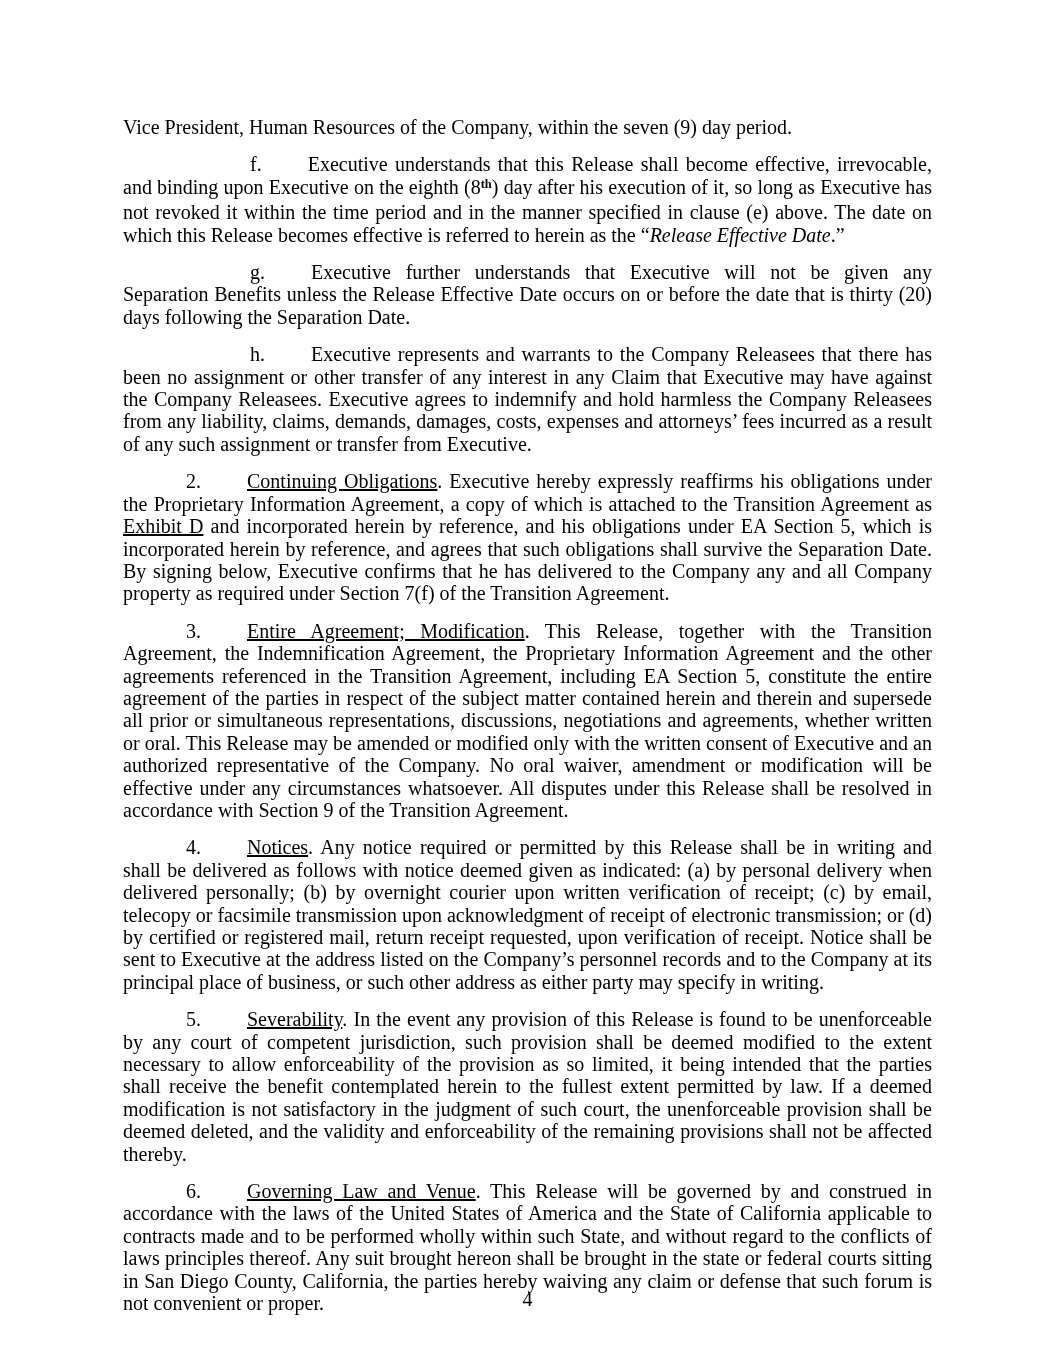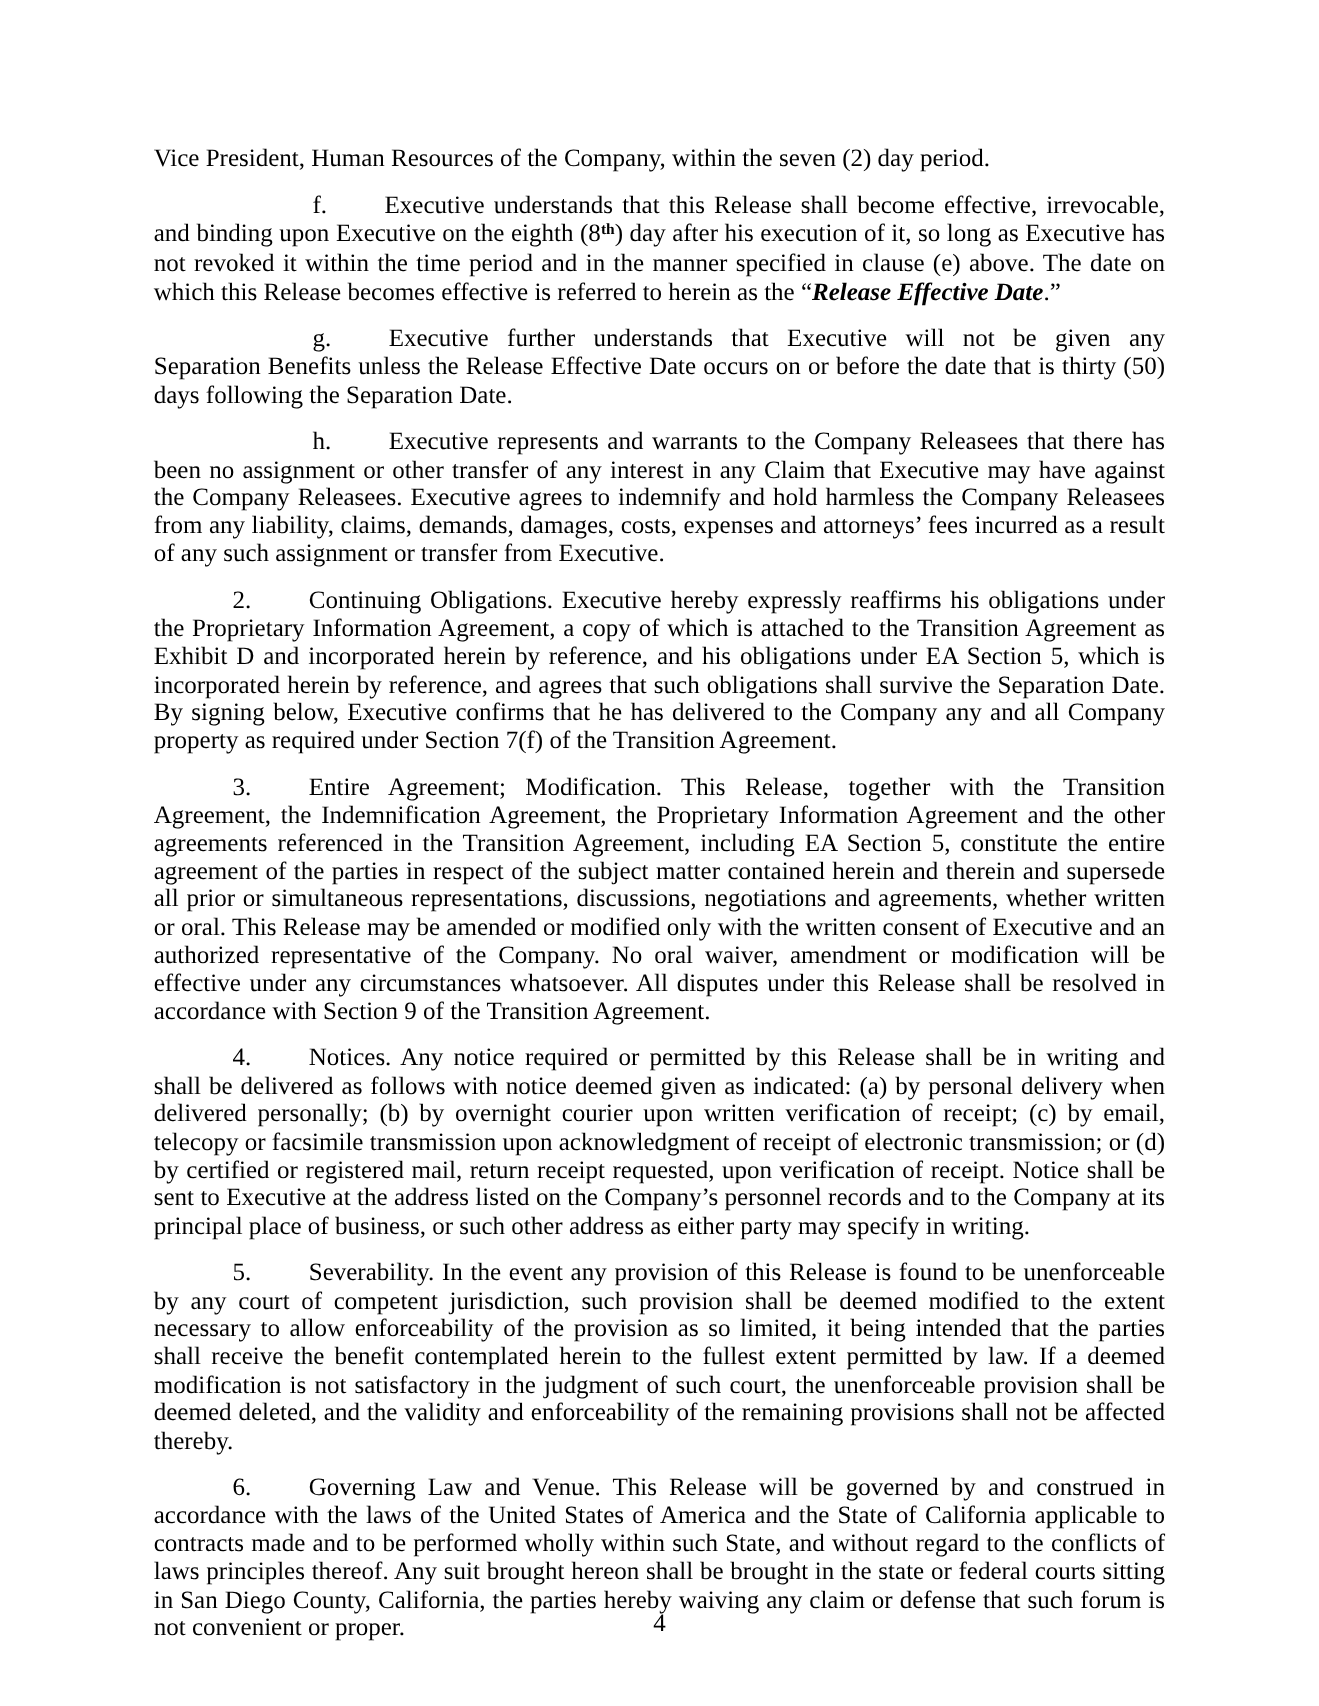--- a/index.html
+++ b/index.html
@@ -29,22 +29,22 @@
   }
   .para + .para {
     margin-top: 15px;
   }
   .indent-1 { text-indent: 63px; }
   .indent-2 { text-indent: 127px; }
   .tab-gap {
     display: inline-block;
     width: 46px;
   }
-  .u  { }
-  .bi { font-weight: bold; font-style: italic; }
+  .u  { text-decoration: underline; }
+  .bi { font-weight: normal; font-style: italic; }
   .sup {
     font-size: 62%;
     vertical-align: baseline;
     position: relative;
     top: -0.45em;
     font-weight: bold;
   }
   .footer {
     position: absolute;
     left: 0;
@@ -53,23 +53,23 @@
     text-align: center;
     font-family: "Liberation Serif", "DejaVu Serif", serif;
     font-size: 20px;
   }
 </style>
 </head>
 <body>
 
 <div class="page">
   <div class="doc-body">
-      <p class="para"><span>Vice President, Human Resources of the Company, within the seven (2) day period.</span></p>
+      <p class="para"><span>Vice President, Human Resources of the Company, within the seven (9) day period.</span></p>
       <p class="para indent-2"><span>f.</span><span class="tab-gap"></span><span>Executive understands that this Release shall become effective, irrevocable, and binding upon Executive on the eighth (8</span><span class="sup">th</span><span>) day after his execution of it, so long as Executive has not revoked it within the time period and in the manner specified in clause (e) above. The date on which this Release becomes effective is referred to herein as the “</span><span class="bi">Release Effective Date</span><span>.”</span></p>
-      <p class="para indent-2"><span>g.</span><span class="tab-gap"></span><span>Executive further understands that Executive will not be given any Separation Benefits unless the Release Effective Date occurs on or before the date that is thirty (50) days following the Separation  Date.</span></p>
+      <p class="para indent-2"><span>g.</span><span class="tab-gap"></span><span>Executive further understands that Executive will not be given any Separation Benefits unless the Release Effective Date occurs on or before the date that is thirty (20) days following the Separation  Date.</span></p>
       <p class="para indent-2"><span>h.</span><span class="tab-gap"></span><span>Executive represents and warrants to the Company Releasees that there has been no assignment or other transfer of any interest in any Claim that Executive may have against the Company Releasees.  Executive agrees to indemnify and hold harmless the Company Releasees from any liability, claims, demands, damages, costs, expenses and attorneys’ fees incurred as a result of any such assignment or transfer from Executive.</span></p>
       <p class="para indent-1"><span>2.</span><span class="tab-gap"></span><span class="u">Continuing Obligations</span><span>. Executive hereby expressly reaffirms his obligations under the Proprietary Information Agreement, a copy of which is attached to the Transition Agreement as </span><span class="u">Exhibit D</span><span> and incorporated herein by reference, and his obligations under EA Section 5, which is incorporated herein by reference, and agrees that such obligations shall survive the Separation Date. By signing below, Executive confirms that he has delivered to the Company any and all Company property as required under Section 7(f) of the Transition Agreement.</span></p>
       <p class="para indent-1"><span>3.</span><span class="tab-gap"></span><span class="u">Entire Agreement; Modification</span><span>. This Release, together with the Transition Agreement, the Indemnification Agreement, the Proprietary Information Agreement and the other agreements referenced in the Transition Agreement, including EA Section 5, constitute the entire agreement of the parties in respect of the subject matter contained herein and therein and supersede all prior or simultaneous representations, discussions, negotiations and agreements, whether written or oral.  This Release may be amended or modified only with the written consent of Executive and an authorized representative of the Company.  No oral waiver, amendment or modification will be effective under any circumstances whatsoever. All disputes under this Release shall be resolved in accordance with Section 9 of the Transition Agreement.</span></p>
       <p class="para indent-1"><span>4.</span><span class="tab-gap"></span><span class="u">Notices</span><span>. Any notice required or permitted by this Release shall be in writing and shall be delivered as follows with notice deemed given as indicated: (a) by personal delivery when delivered personally; (b) by overnight courier upon written verification of receipt; (c) by email, telecopy or facsimile transmission upon acknowledgment of receipt of electronic transmission; or (d) by certified or registered mail, return receipt requested, upon verification of receipt.  Notice shall be sent to Executive at the address listed on the Company’s personnel records and to the Company at its principal place of business, or such other address as either party may specify in writing.</span></p>
       <p class="para indent-1"><span>5.</span><span class="tab-gap"></span><span class="u">Severability</span><span>. In the event any provision of this Release is found to be unenforceable by any court of competent jurisdiction, such provision shall be deemed modified to the extent necessary to allow enforceability of the provision as so limited, it being intended that the parties shall receive the benefit contemplated herein to the fullest extent permitted by law.  If a deemed modification is not satisfactory in the judgment of such court, the unenforceable provision shall be deemed deleted, and the validity and enforceability of the remaining provisions shall not be affected thereby.</span></p>
       <p class="para indent-1"><span>6.</span><span class="tab-gap"></span><span class="u">Governing Law and Venue</span><span>. This Release will be governed by and construed in accordance with the laws of the United States of America and the State of California applicable to contracts made and to be performed wholly within such State, and without regard to the conflicts of laws principles thereof. Any suit brought hereon shall be brought in the state or federal courts sitting in San Diego County, California, the parties hereby waiving any claim or defense that such forum is not convenient or proper.</span></p>
     </div>
   <div class="footer">4</div>
 </div>
 

